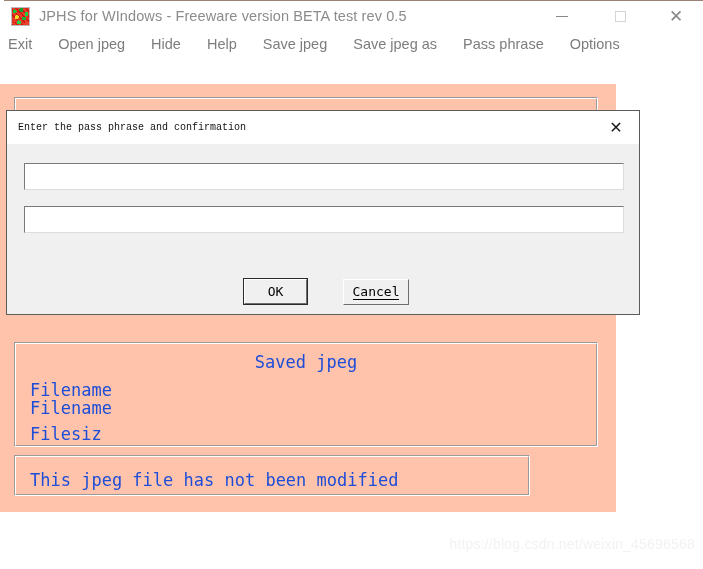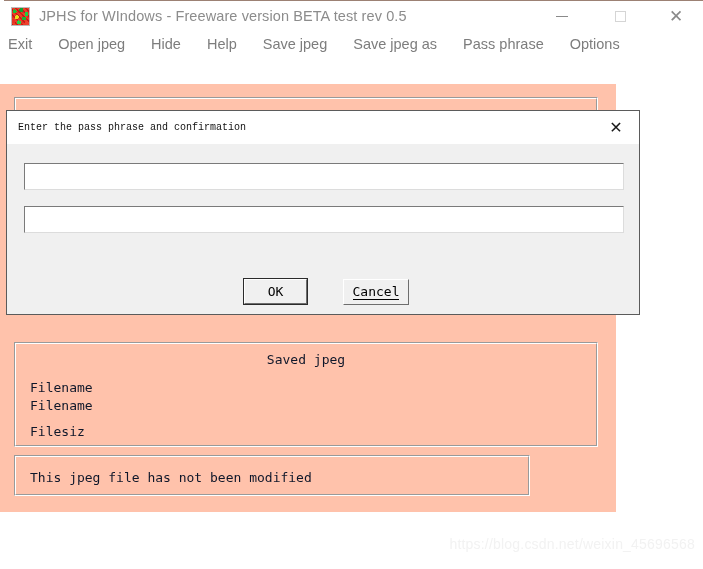--- a/index.html
+++ b/index.html
@@ -150,22 +150,22 @@
     position: absolute;
     inset: 0;
     border-top: 1px solid #ffffff;
     border-left: 1px solid #ffffff;
     border-right: 1px solid #9a9a9a;
     border-bottom: 1px solid #9a9a9a;
     box-sizing: border-box;
   }
   .mono {
     font-family: "DejaVu Sans Mono", "Liberation Mono", monospace;
-    font-size: 13px;
-    color: #0f172a;
+    font-size: 17px;
+    color: #1d4ed8;
     white-space: pre;
   }
   .panel-heading {
     position: absolute;
     top: 8px;
     left: 0;
     width: 100%;
     text-align: center;
   }
 

